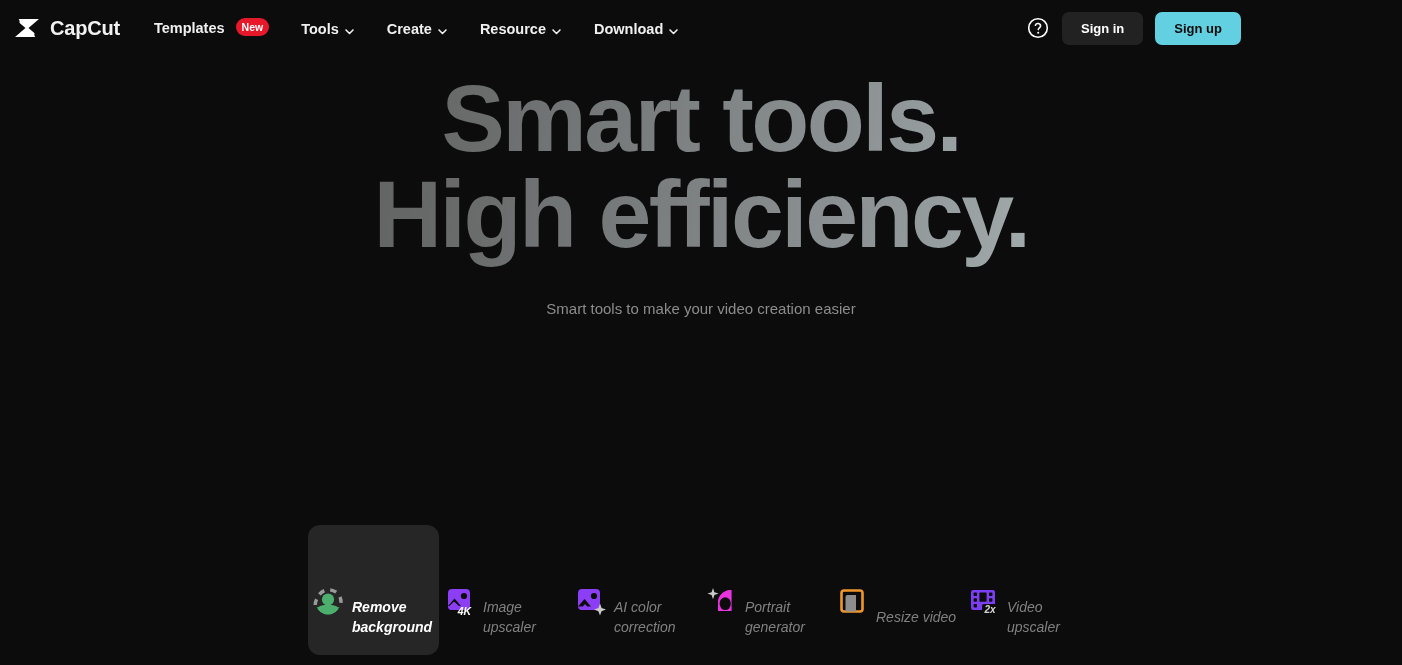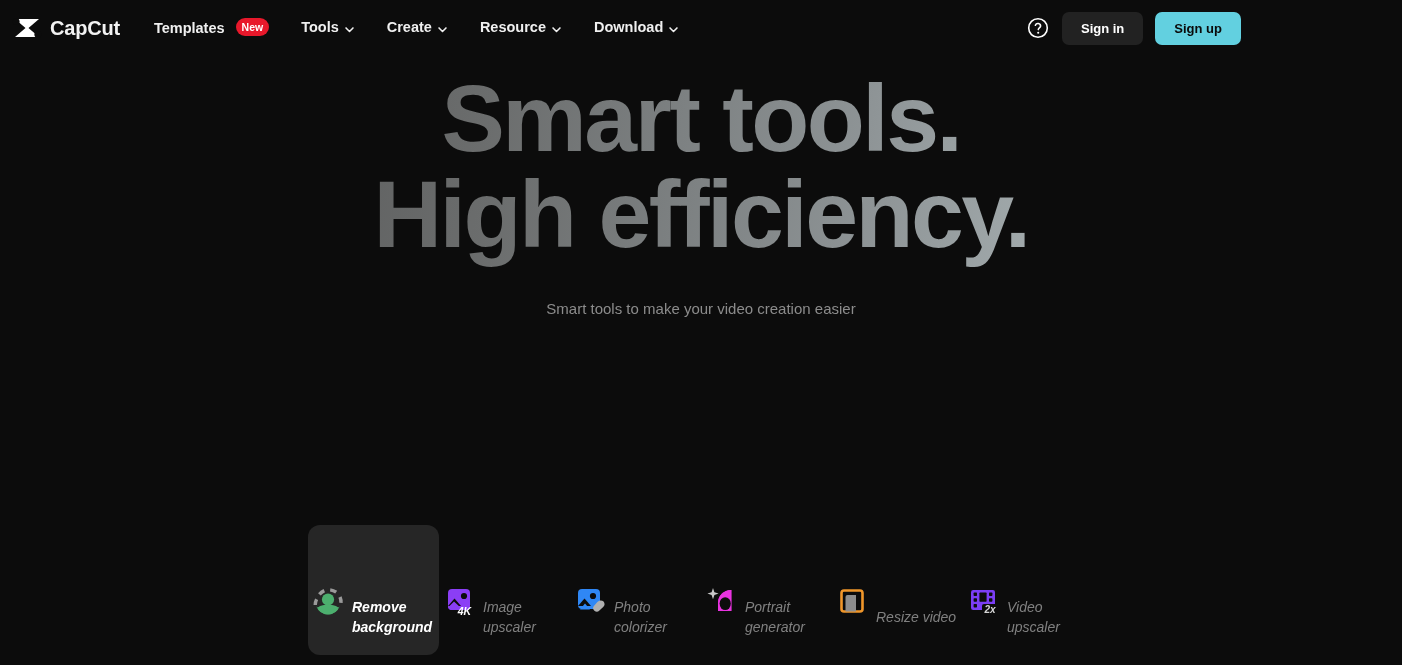--- a/index.html
+++ b/index.html
@@ -20,21 +20,21 @@
   .brand{
     display:flex; align-items:center; gap:8px;
     margin-left:12px; margin-right:34px;
     cursor:pointer;
   }
   .brand-logo{ width:30px; height:22px; display:block; }
   .brand-name{
     font-size:20px; font-weight:700; color:#f2f2f2;
     letter-spacing:-0.2px; line-height:1;
   }
-  .nav-items{ display:flex; align-items:flex-start; }
+  .nav-items{ display:flex; align-items:flex-end; }
   .nav-item{
     display:flex; align-items:center; gap:5px;
     color:#f0f0f0; font-size:14.5px; font-weight:600;
     padding:0 0; margin-right:32px;
     cursor:pointer; white-space:nowrap;
   }
   .nav-item .chev{ display:inline-block; width:11px; height:11px; }
   .badge-new{
     display:inline-block; background:#e8182b; color:#ffffff;
     font-size:10.5px; font-weight:700; line-height:1;
@@ -210,34 +210,34 @@
         <path d="M9 25 L15.5 17.5 L22 25 Z" fill="#0c0c0c"></path>
         <path d="M9 25 L15.5 17.5 L22 25 Z" fill="#0c0c0c" opacity="0"></path>
         <path d="M9 26.5 L15 20.5 L21.5 26.5 L31 26.5 L31 25 a4 4 0 0 1 -4 4 h-14 a4 4 0 0 1 -4 -4 z" fill="#8b3ef5"></path>
         <path d="M11.5 29 L16.5 23.5 L21.5 29 Z" fill="#8b3ef5"></path>
         <text x="25.5" y="33.5" font-family="Liberation Sans, sans-serif" font-size="10.5" font-weight="700" fill="#ffffff" text-anchor="middle">4K</text>
       </svg>
     </span>
     <span class="tool-label">Image upscaler</span>
   </div>
 
-
-
-  <div class="tool">
-    <span class="tool-icon">
-      <svg viewBox="0 0 40 40" width="40" height="40">
-        <path d="M8 12 a4 4 0 0 1 4-4 h14 a4 4 0 0 1 4 4 v12 a4 4 0 0 1 -4 4 h-14 a4 4 0 0 1 -4 -4 z" fill="#2f87f5"></path>
-        <circle cx="23" cy="15" r="3.1" fill="#0c0c0c"></circle>
-        <path d="M8 25 L14.5 17.5 L21 25 Z" fill="#0c0c0c"></path>
-        <path d="M10 28.5 L15 22.5 L20 28.5 Z" fill="#2f87f5"></path>
-        <path d="M33.6 20.5 a4.4 4.4 0 0 0 -6.2 0.4 l-3.3 3.8 a3.6 3.6 0 0 0 0.3 5 a3.6 3.6 0 0 0 5-0.3 l3.8-3.3 a4.4 4.4 0 0 0 0.4-5.6 z" fill="#b0b0b0"></path>
-      </svg>
-    </span>
-    <span class="tool-label">Photo colorizer</span>
-  </div>
+  <div class="tool">
+    <span class="tool-icon">
+      <svg viewBox="0 0 40 40" width="40" height="40">
+        <path d="M8 12 a4 4 0 0 1 4-4 h14 a4 4 0 0 1 4 4 v13 a4 4 0 0 1 -4 4 h-14 a4 4 0 0 1 -4 -4 z" fill="#8b3ef5"></path>
+        <circle cx="24" cy="15" r="3.1" fill="#0c0c0c"></circle>
+        <path d="M8 25.5 L14.5 18 L21 25.5 Z" fill="#0c0c0c"></path>
+        <path d="M10 29 L15 23 L20 29 Z" fill="#8b3ef5"></path>
+        <path d="M30 22.5 L31.6 27 L36 28.6 L31.6 30.2 L30 34.6 L28.4 30.2 L24 28.6 L28.4 27 Z" fill="#c9c9c9"></path>
+      </svg>
+    </span>
+    <span class="tool-label">AI color correction</span>
+  </div>
+
+
 
   <div class="tool">
     <span class="tool-icon">
       <svg viewBox="0 0 40 40" width="40" height="40">
         <path d="M30 9 a13 13 0 0 0 -13 13 v8 h11 a2 2 0 0 0 2-2 z" fill="#e933e0"></path>
         <path d="M30 30 L30 9 a13 13 0 0 1 0.6 0 L30.6 30 Z" fill="#e933e0"></path>
         <path d="M17 22 a13 13 0 0 1 13-13 l0 21 h-11 a2 2 0 0 1 -2-2 z" fill="#e933e0"></path>
         <ellipse cx="24.2" cy="22.6" rx="5.6" ry="6.4" fill="#0c0c0c"></ellipse>
         <path d="M12 7 L13.4 11.2 L17.6 12.6 L13.4 14 L12 18.2 L10.6 14 L6.4 12.6 L10.6 11.2 Z" fill="#c9c9c9"></path>
       </svg>

